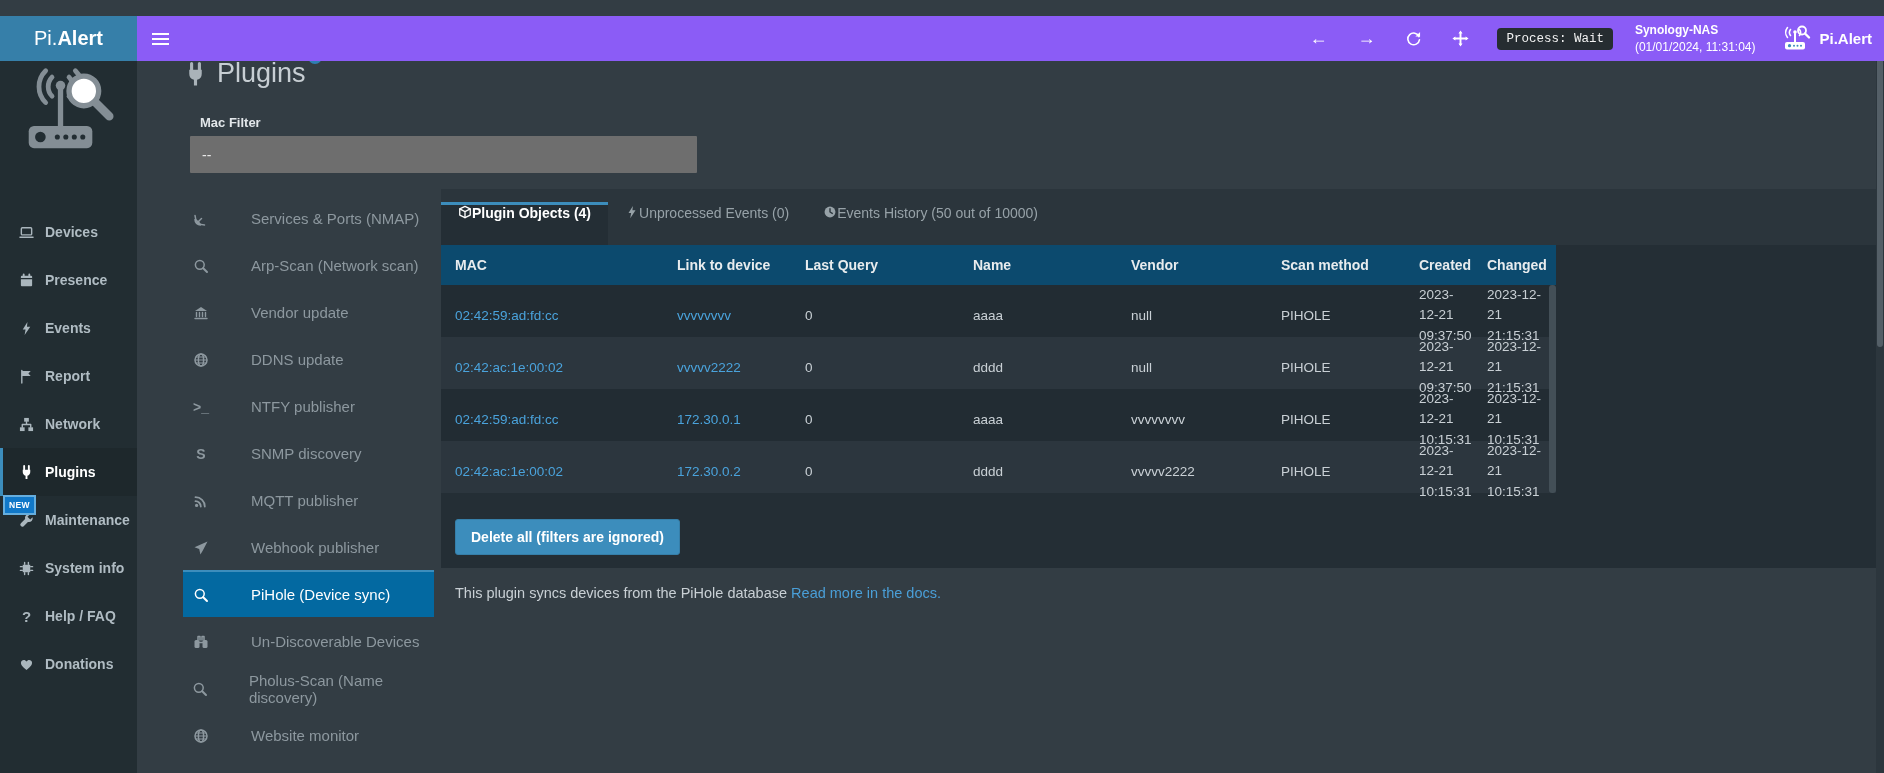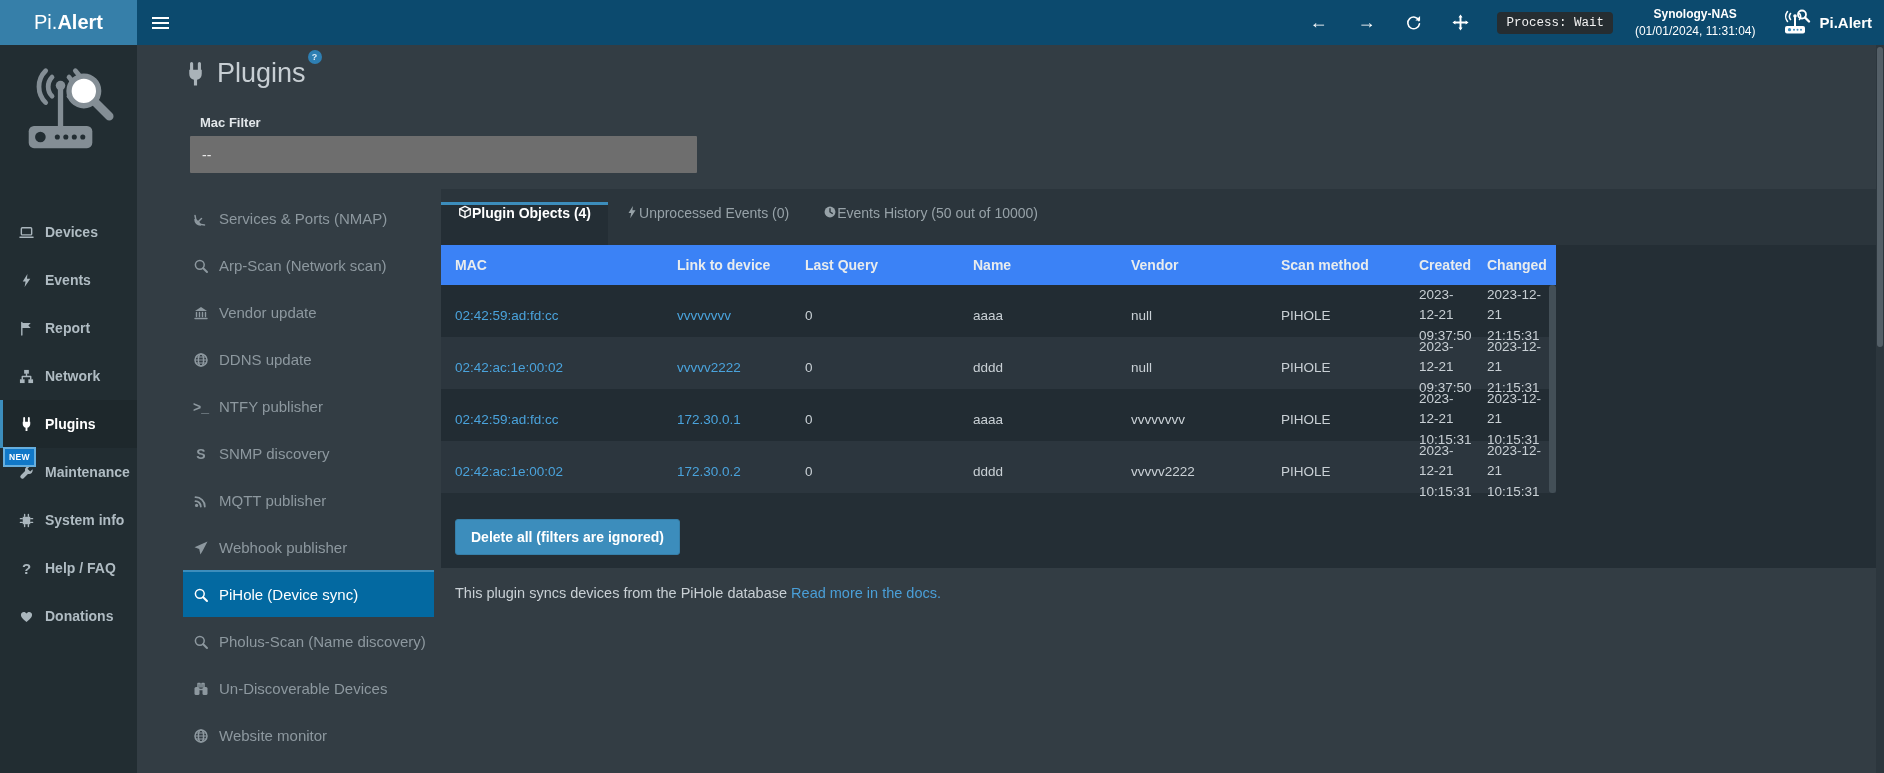--- a/index.html
+++ b/index.html
@@ -3,22 +3,22 @@
 <meta charset="utf-8">
 <style>
   * { margin:0; padding:0; box-sizing:border-box; }
   html,body { width:1884px; height:773px; overflow:hidden; }
   body {
     font-family:"Liberation Sans","DejaVu Sans",sans-serif;
     background:#333d44; color:#c9d0d5;
   }
   
   .hdr {
-    position:absolute; top:0; left:0; width:1884px; height:45px;
-    background:#0c4a6e; display:flex; align-items:stretch; z-index:10;text-align:center;
+    position:absolute; top:16px; left:0; width:1884px; height:45px;
+    background:#8b5cf6; display:flex; align-items:stretch; z-index:10;
   }
   .brand {
     width:137px; background:#367fa9; color:#fff; font-size:20px;
     display:flex; align-items:center; justify-content:center; cursor:pointer;
   }
   .brand .b1 { font-weight:300; }
   .brand .b2 { font-weight:700; }
   .hamburger { width:46px; display:flex; align-items:center; justify-content:center; flex-direction:column; gap:3px; cursor:pointer; }
   .hamburger span { width:17px; height:2px; background:#fff; display:block; }
   .hdr-right { margin-left:auto; display:flex; align-items:center; padding-right:12px; }
@@ -75,41 +75,41 @@
     margin-left:7px; width:507px; height:37px; background:#6e6e6e; border:none;
     color:#e8e8e8; font-size:14px; padding:0 12px; font-family:inherit; border-radius:1px;
   }
 
   .content-row { display:flex; align-items:flex-start; margin-top:16px; }
 
   
   .plugin-nav { width:251px; margin-right:7px; padding-top:5px; }
   .pn-item {
     height:47px; display:flex; align-items:center; padding-left:8px;
-    color:#8d989f; font-size:15px; cursor:pointer; border-top:2px solid transparent;
+    color:#8d989f; font-size:15px; cursor:pointer; border-top:2px solid transparent;gap:32px;
   }
   .pn-item .ic { width:20px; margin-right:8px; display:flex; justify-content:center; font-size:14px; }
   .pn-item .ic svg { width:16px; height:16px; }
   .pn-item.active { background:#0369a1; color:#fff; border-top:2px solid #3c8dbc; }
 
   
   .pane-col { flex:1; }
   .tabs-row { height:56px; display:flex; align-items:flex-end; background:#2b353c; }
   .tab {
     height:43px; display:flex; padding:0 17px;
     color:#97a2a8; font-size:14px; cursor:pointer; border-top:3px solid transparent; white-space:nowrap;
   }
   .tab .ic { display:flex; font-size:13px; }
   .tab .ic svg { width:14px; height:14px; }
   .tab.active { background:#242e35; color:#fff; font-weight:700; border-top:3px solid #3c8dbc; }
 
   .pane { background:#242e35; padding-bottom:13px; position:relative; }
   .tablewrap { width:1115px; position:relative; }
   .trow { display:grid; grid-template-columns:222px 128px 168px 158px 150px 138px 68px 69px; align-items:center; }
-  .thead { height:40px; background:#3b82f6; }
+  .thead { height:40px; background:#0c4a6e; }
   .thead > div { font-size:14px; font-weight:700; color:#e8ecee; padding-left:14px; }
   .trow > div { padding-left:14px; }
   .tr-data { height:52px; }
   .tr-data:nth-child(odd) { background:#222c33; }
   .tr-data:nth-child(even) { background:#2c363e; }
   .tr-data > div { font-size:13.5px; color:#c9d0d5; }
   .tr-data a { color:#4aa3dc; text-decoration:none; cursor:pointer; }
   .cell-q { color:#e8ecee; }
   .cell-date { font-size:12.5px; white-space:pre-line; line-height:1.5; }
   .tbl-scroll { position:absolute; right:0; top:40px; bottom:0; width:7px; background:#434f57; border-radius:3px; }
@@ -207,20 +207,30 @@
           <svg viewBox="0 0 16 16" fill="none" stroke="currentColor" stroke-width="1.5" stroke-linecap="round" stroke-linejoin="round">
             <rect x="2.5" y="3" width="11" height="7.5" rx="1"></rect>
             <path d="M1 13h14"></path>
           </svg>
         </span>
         <span>Devices</span>
       </li>
       <li class="sb-item">
         <span class="ic">
           <svg viewBox="0 0 16 16" fill="none" stroke="currentColor" stroke-width="1.5" stroke-linecap="round" stroke-linejoin="round">
+            <rect x="2" y="3" width="12" height="11" rx="1" fill="currentColor" stroke="none"></rect>
+            <path d="M2 6h12" stroke="#222d32"></path>
+            <path d="M5 1.5v2.5M11 1.5v2.5" stroke-width="2"></path>
+          </svg>
+        </span>
+        <span>Presence</span>
+      </li>
+      <li class="sb-item">
+        <span class="ic">
+          <svg viewBox="0 0 16 16" fill="none" stroke="currentColor" stroke-width="1.5" stroke-linecap="round" stroke-linejoin="round">
             <path d="M9 1 4 9h3l-1 6 6-9H8.5z" fill="currentColor" stroke="none"></path>
           </svg>
         </span>
         <span>Events</span>
       </li>
       <li class="sb-item">
         <span class="ic">
           <svg viewBox="0 0 16 16" fill="none" stroke="currentColor" stroke-width="1.5" stroke-linecap="round" stroke-linejoin="round">
             <path d="M3 15V1.5"></path>
             <path d="M3 2h9.5L10 4.8l2.5 2.7H3z" fill="currentColor" stroke="none"></path>
@@ -364,35 +374,35 @@
             <svg viewBox="0 0 16 16" fill="none" stroke="currentColor" stroke-width="1.5" stroke-linecap="round" stroke-linejoin="round">
               <circle cx="6.8" cy="6.8" r="4.4"></circle>
               <path d="M10.2 10.2 14 14" stroke-width="2"></path>
             </svg>
           </span>
           <span>PiHole (Device sync)</span>
         </div>
         <div class="pn-item">
           <span class="ic">
             <svg viewBox="0 0 16 16" fill="none" stroke="currentColor" stroke-width="1.5" stroke-linecap="round" stroke-linejoin="round">
-              <circle cx="6.8" cy="6.8" r="4.4"></circle>
-              <path d="M10.2 10.2 14 14" stroke-width="2"></path>
-            </svg>
-          </span>
-          <span>Pholus-Scan (Name discovery)</span>
-        </div>
-        <div class="pn-item">
-          <span class="ic">
-            <svg viewBox="0 0 16 16" fill="none" stroke="currentColor" stroke-width="1.5" stroke-linecap="round" stroke-linejoin="round">
               <rect x="1.5" y="6" width="5" height="8" rx="1.5" fill="currentColor" stroke="none"></rect>
               <rect x="9.5" y="6" width="5" height="8" rx="1.5" fill="currentColor" stroke="none"></rect>
               <path d="M6.5 8.5h3M5 6V2.5h2V6M9 6V2.5h2V6"></path>
             </svg>
           </span>
           <span>Un-Discoverable Devices</span>
+        </div>
+        <div class="pn-item">
+          <span class="ic">
+            <svg viewBox="0 0 16 16" fill="none" stroke="currentColor" stroke-width="1.5" stroke-linecap="round" stroke-linejoin="round">
+              <circle cx="6.8" cy="6.8" r="4.4"></circle>
+              <path d="M10.2 10.2 14 14" stroke-width="2"></path>
+            </svg>
+          </span>
+          <span>Pholus-Scan (Name discovery)</span>
         </div>
         <div class="pn-item">
           <span class="ic">
             <svg viewBox="0 0 16 16" fill="none" stroke="currentColor" stroke-width="1.5" stroke-linecap="round" stroke-linejoin="round">
               <circle cx="8" cy="8" r="6"></circle>
               <ellipse cx="8" cy="8" rx="2.6" ry="6"></ellipse>
               <path d="M2.3 8h11.4M3.2 5h9.6M3.2 11h9.6" stroke-width="1.1"></path>
             </svg>
           </span>
           <span>Website monitor</span>

